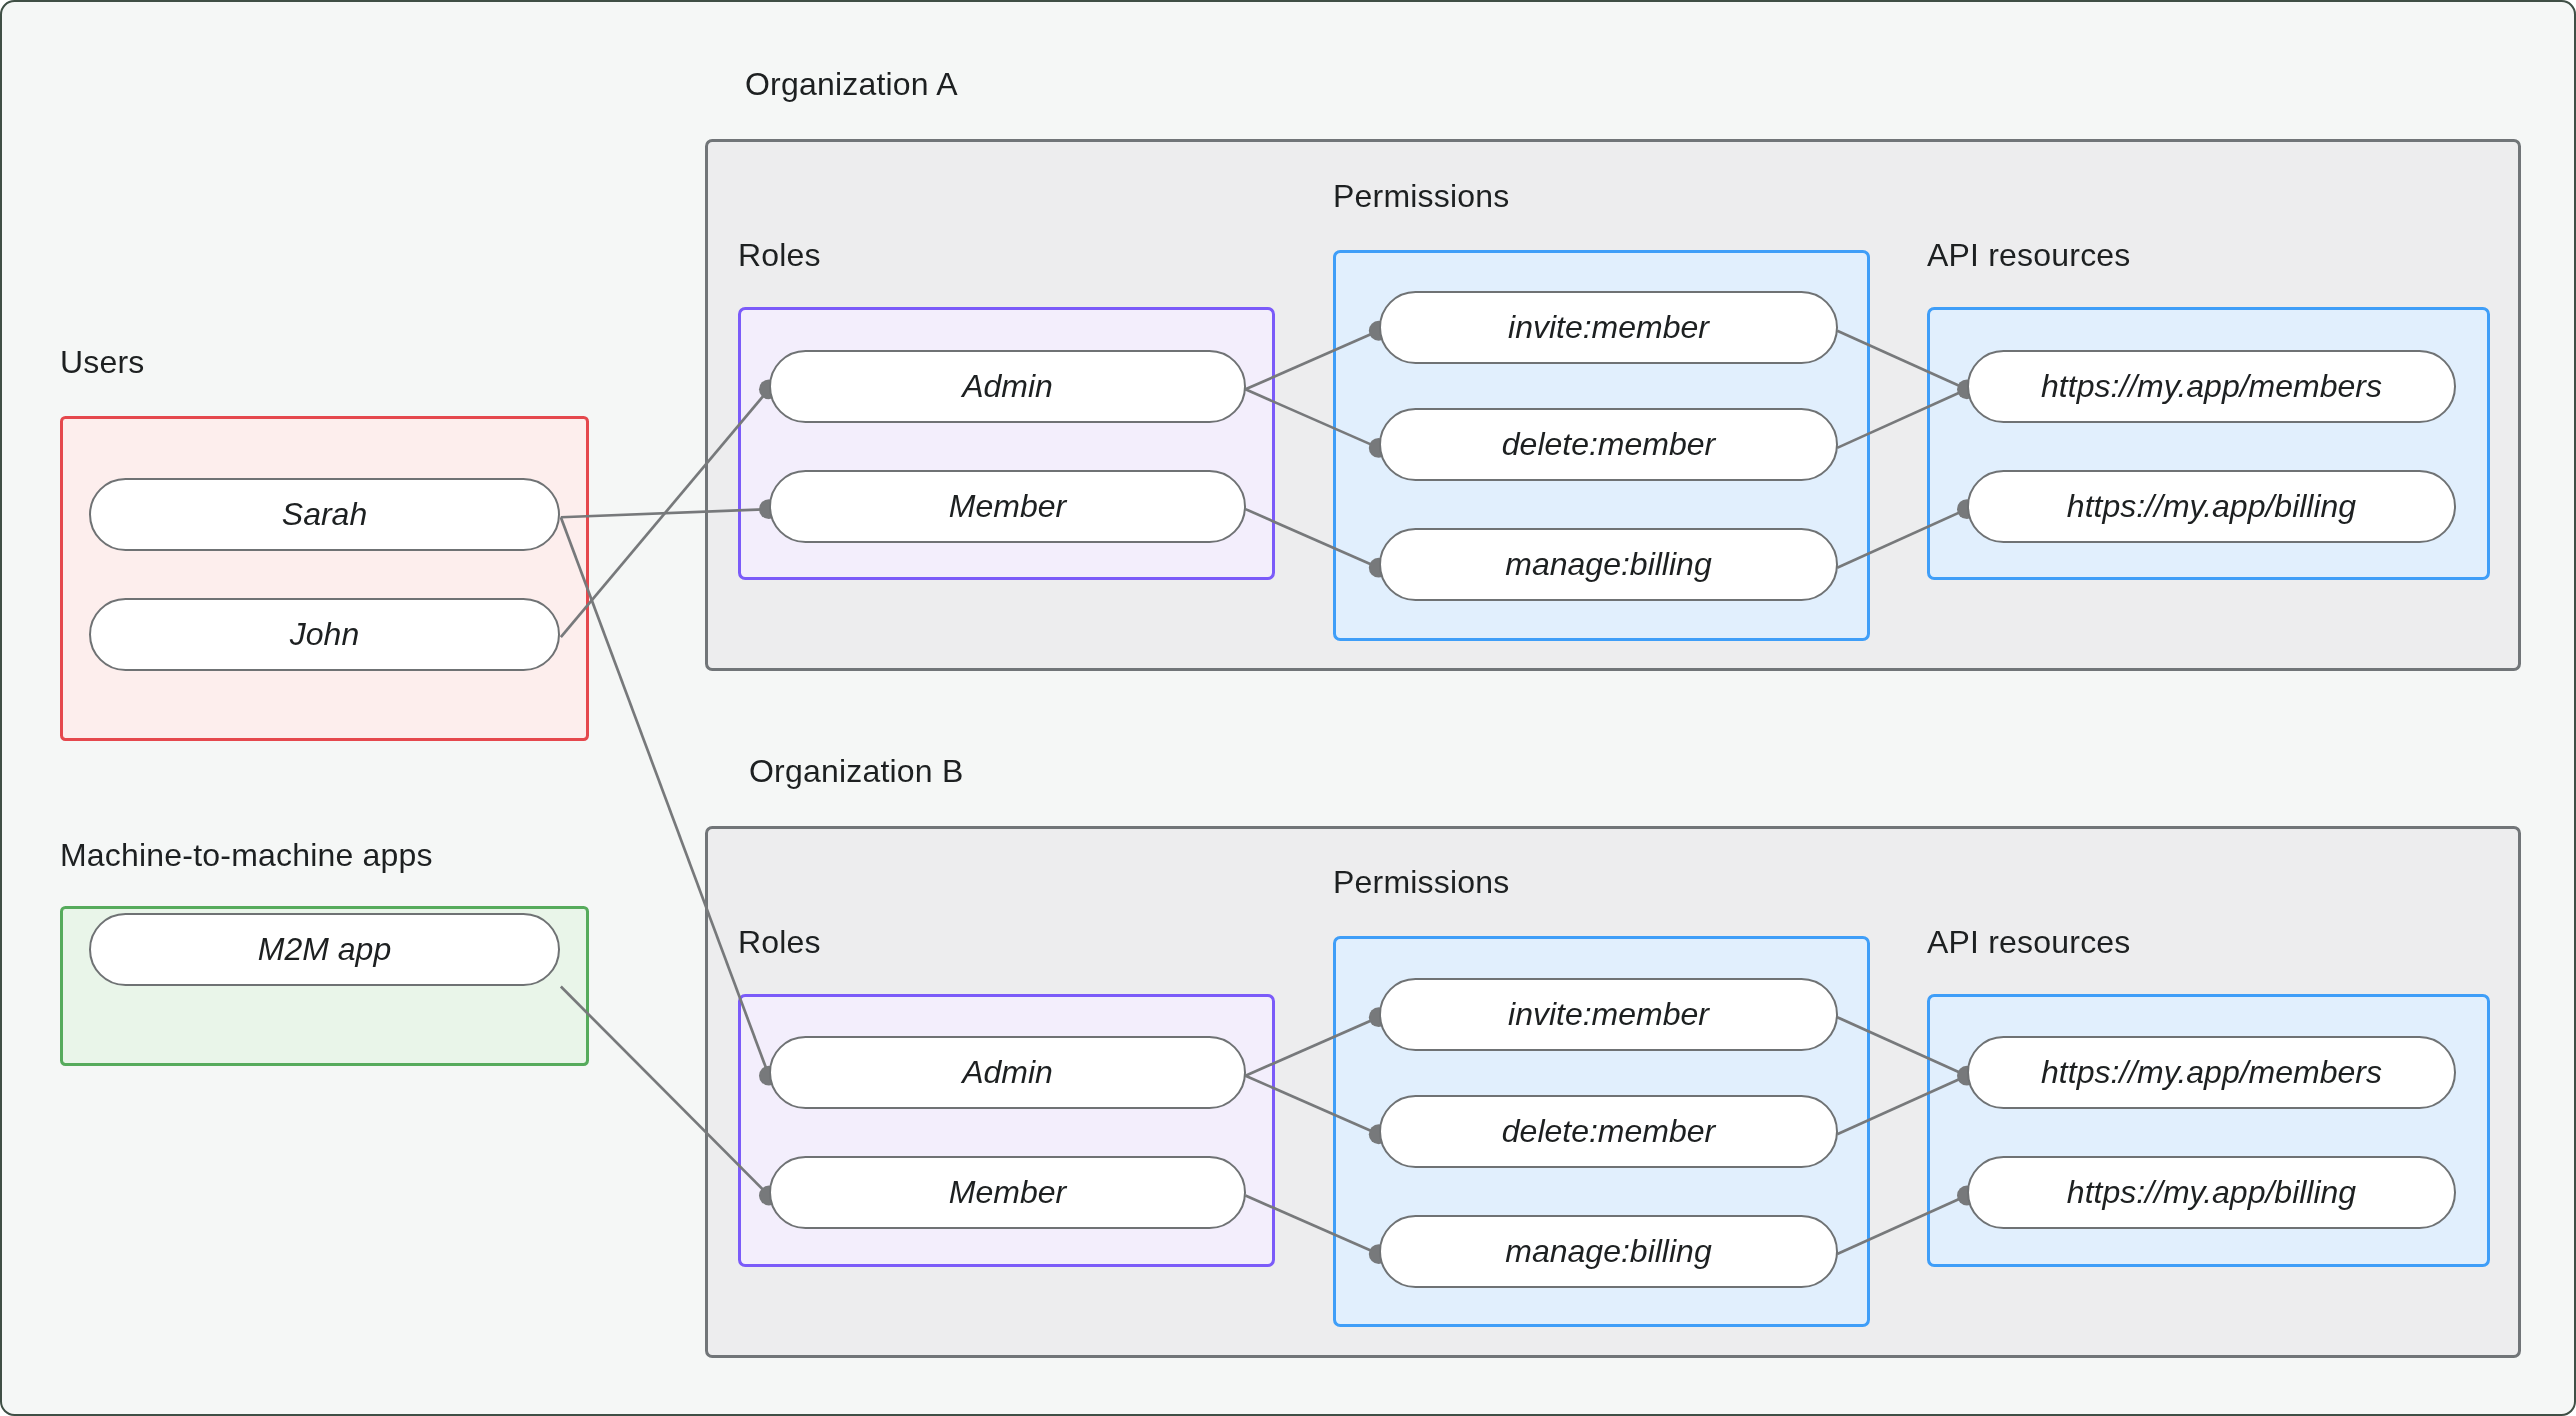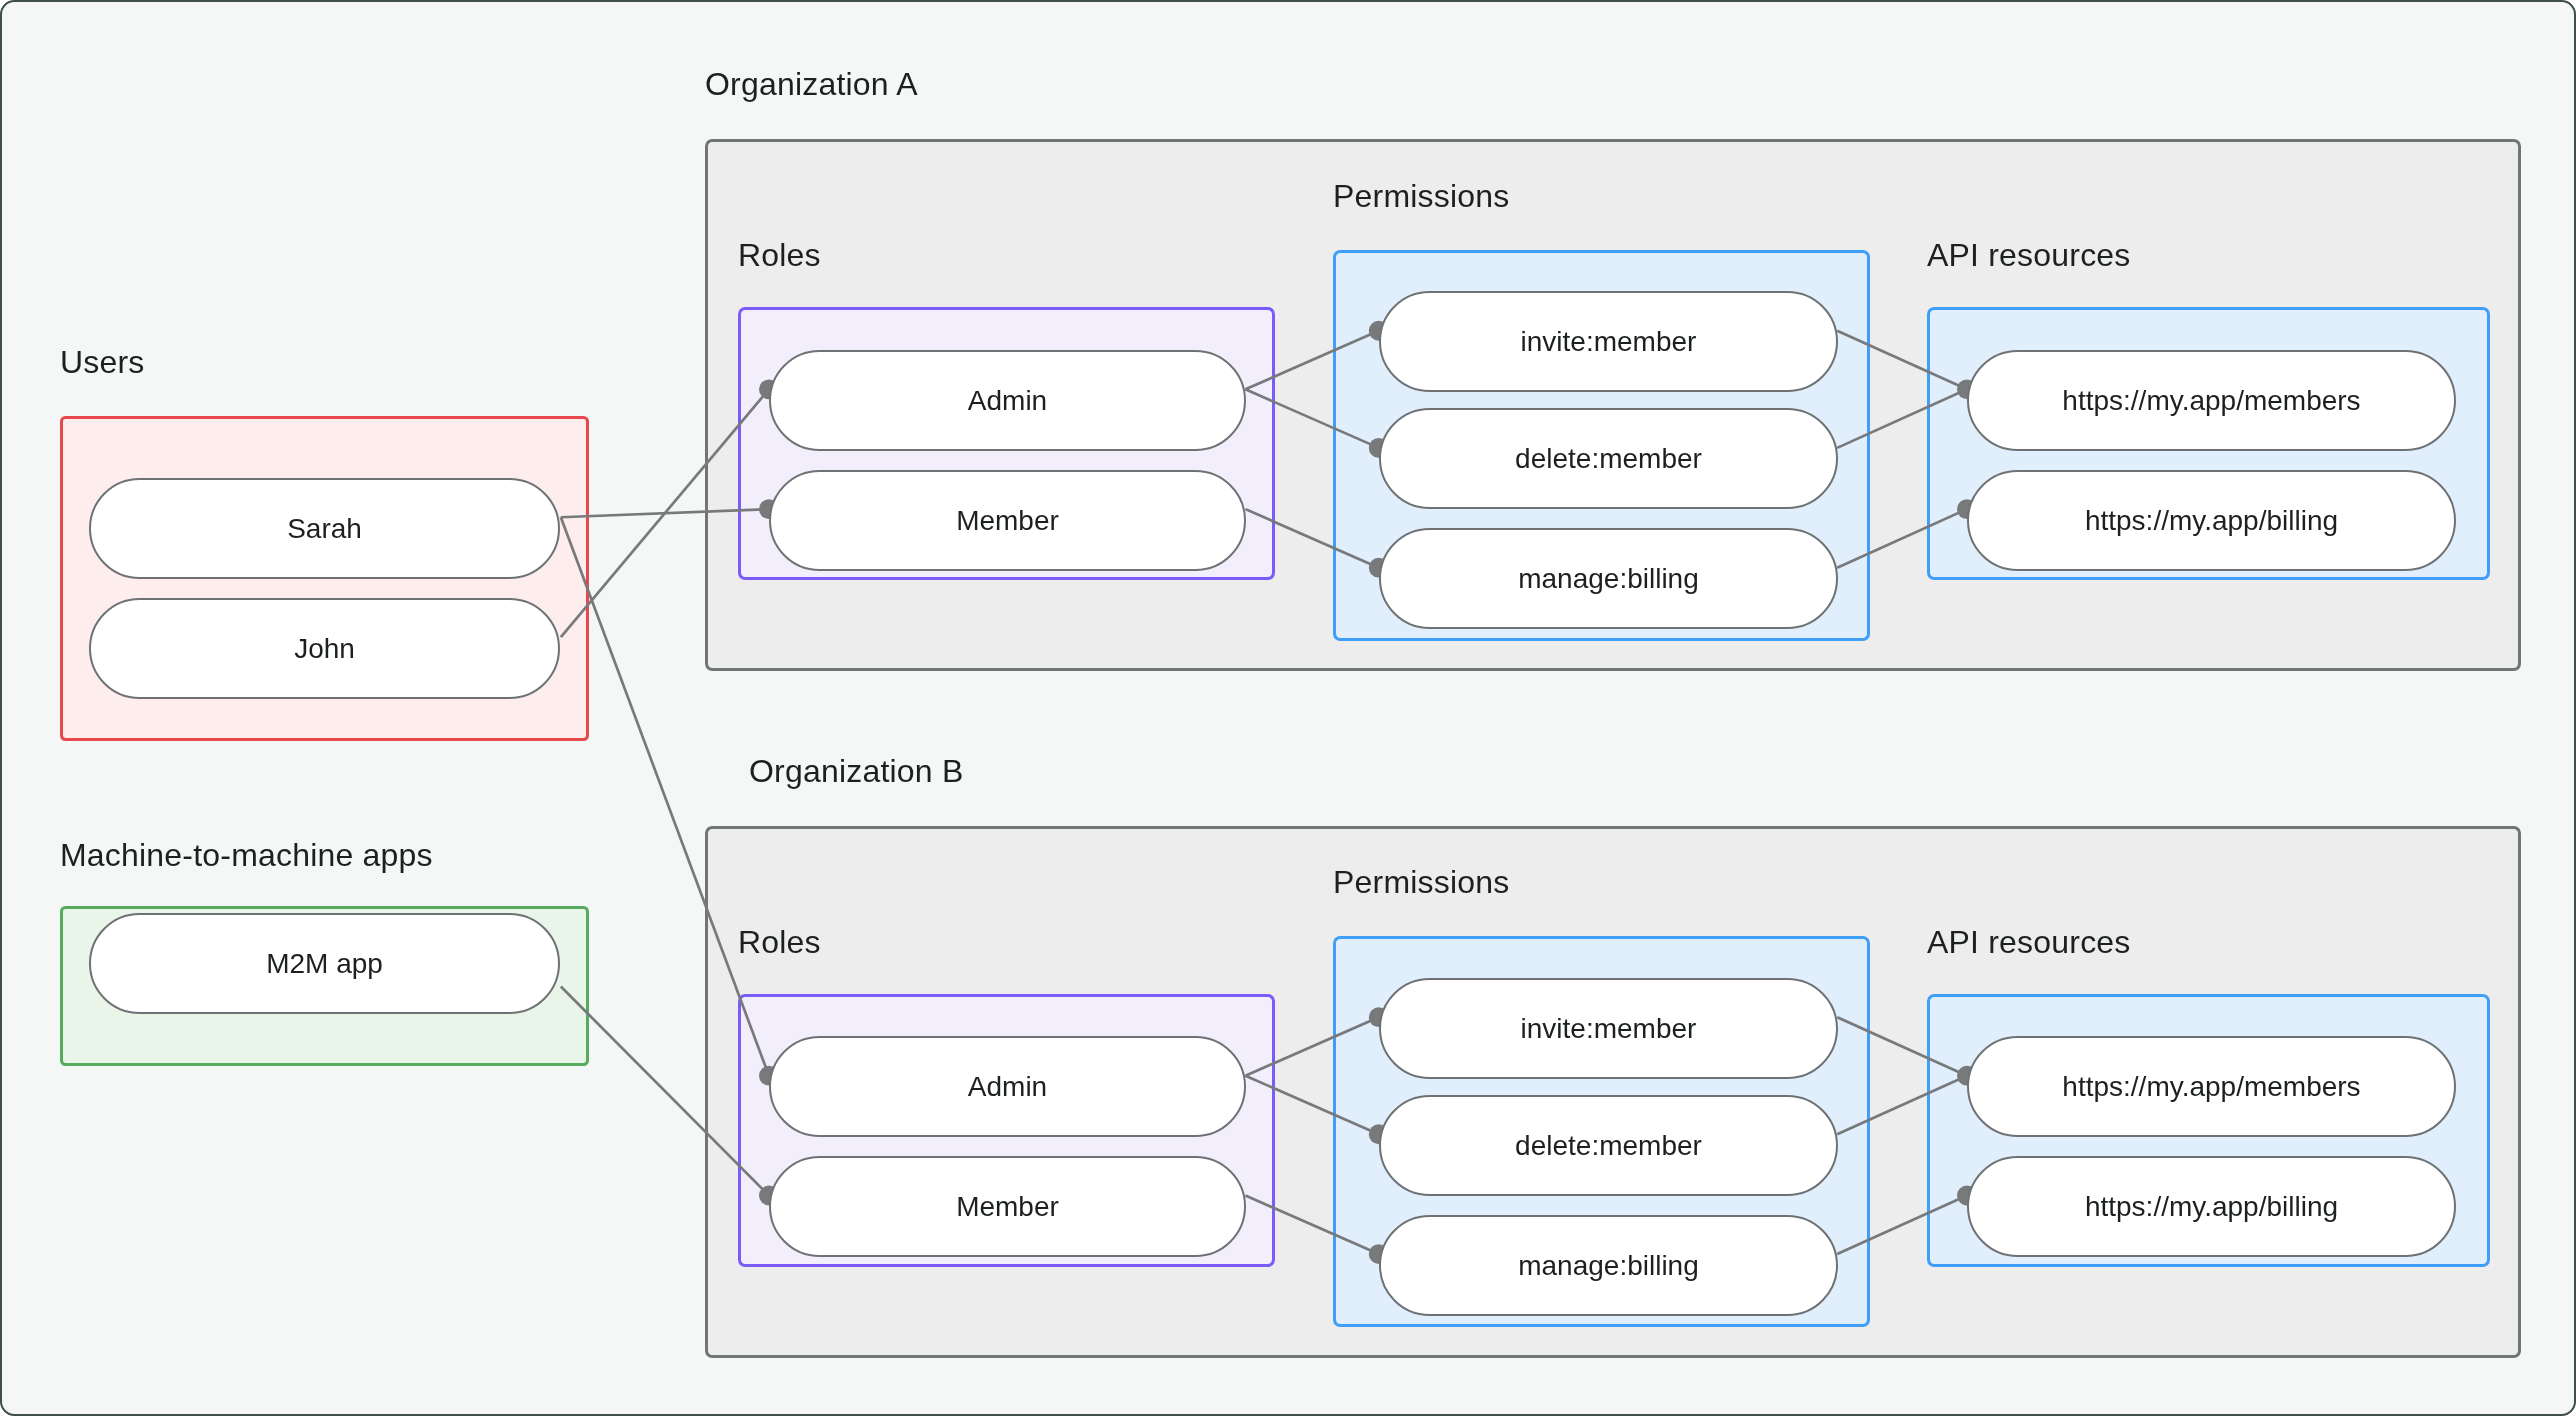--- a/index.html
+++ b/index.html
@@ -25,24 +25,24 @@
   .box.purple{background:var(--roles_fill);border:3.6px solid var(--roles_border);border-radius:7.2px;}
   .box.blue{background:var(--blue_fill);border:3.6px solid var(--blue_border);border-radius:7.2px;}
   .label{
     position:absolute;z-index:2;font-size:32px;line-height:1.2;color:var(--text);
     white-space:nowrap;letter-spacing:0.2px;
   }
   .edges{position:absolute;left:0;top:0;width:2576px;height:1416px;z-index:3;}
   .edges line{stroke:var(--edge);stroke-width:3;}
   .edges circle{fill:var(--edge);}
   .pill{
-    position:absolute;z-index:4;height:101px;background:var(--pill_fill);
+    position:absolute;z-index:4;height:73px;background:var(--pill_fill);
     border:2.7px solid var(--pill_border);border-radius:54px;
     display:flex;align-items:center;justify-content:center;
-    font-size:28px;color:var(--text);white-space:nowrap;
+    font-size:32px;color:var(--text);white-space:nowrap;font-style:italic;
   }
 </style>
 </head>
 <body>
 
 <div class="frame">
 
   <div class="box org" style="left:703px;top:137px;width:1816px;height:532px;"></div>
   <div class="box org" style="left:703px;top:824px;width:1816px;height:532px;"></div>
 
@@ -53,21 +53,21 @@
   <div class="box blue" style="left:1331px;top:248px;width:537px;height:391px;"></div>
   <div class="box blue" style="left:1925px;top:305px;width:563px;height:273px;"></div>
 
   <div class="box purple" style="left:736px;top:992px;width:537px;height:273px;"></div>
   <div class="box blue" style="left:1331px;top:934px;width:537px;height:391px;"></div>
   <div class="box blue" style="left:1925px;top:992px;width:563px;height:273px;"></div>
 
   <div class="label" style="left:58px;top:341px;">Users</div>
   <div class="label" style="left:58px;top:834px;">Machine-to-machine apps</div>
 
-  <div class="label" style="left:703px;top:63px;text-align:center;">Organization A</div>
+  <div class="label" style="left:743px;top:63px;text-align:center;">Organization A</div>
   <div class="label" style="left:736px;top:234px;">Roles</div>
   <div class="label" style="left:1331px;top:175px;">Permissions</div>
   <div class="label" style="left:1925px;top:234px;">API resources</div>
 
   <div class="label" style="left:703px;top:750px;margin-left:44px;">Organization B</div>
   <div class="label" style="left:736px;top:921px;">Roles</div>
   <div class="label" style="left:1331px;top:861px;">Permissions</div>
   <div class="label" style="left:1925px;top:921px;">API resources</div>
 
   <svg class="edges" viewBox="0 0 2859 1572">

